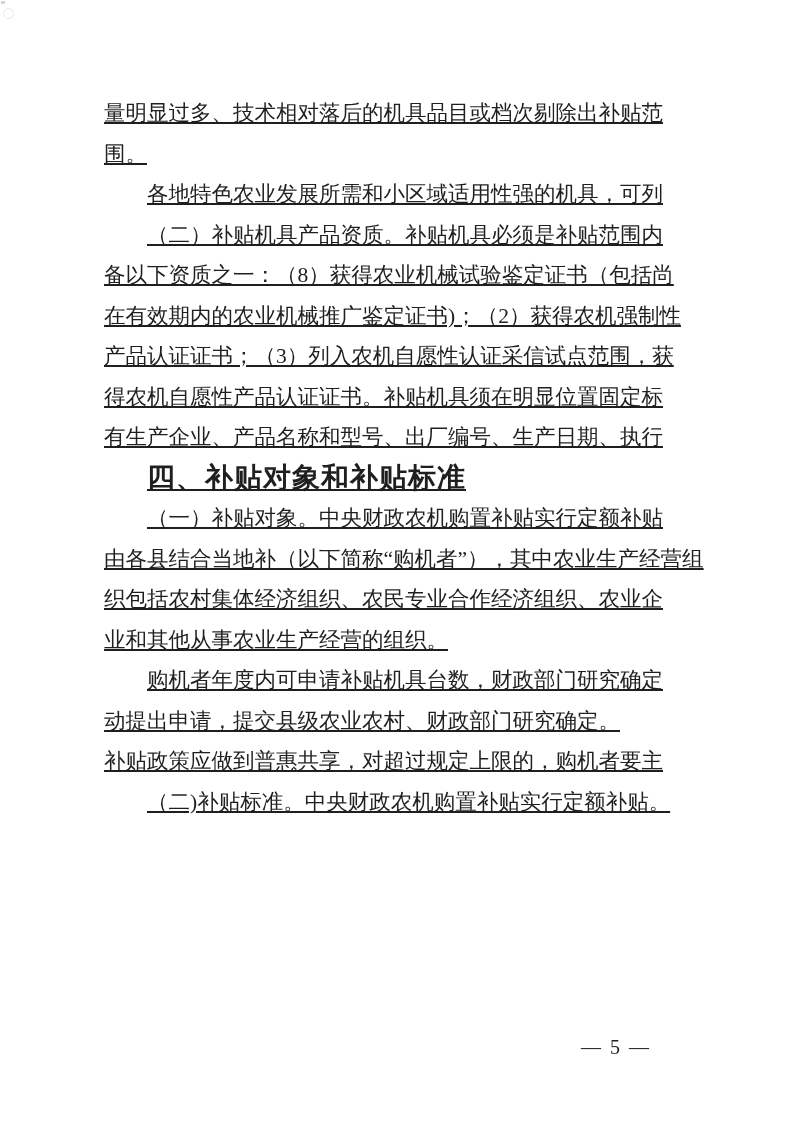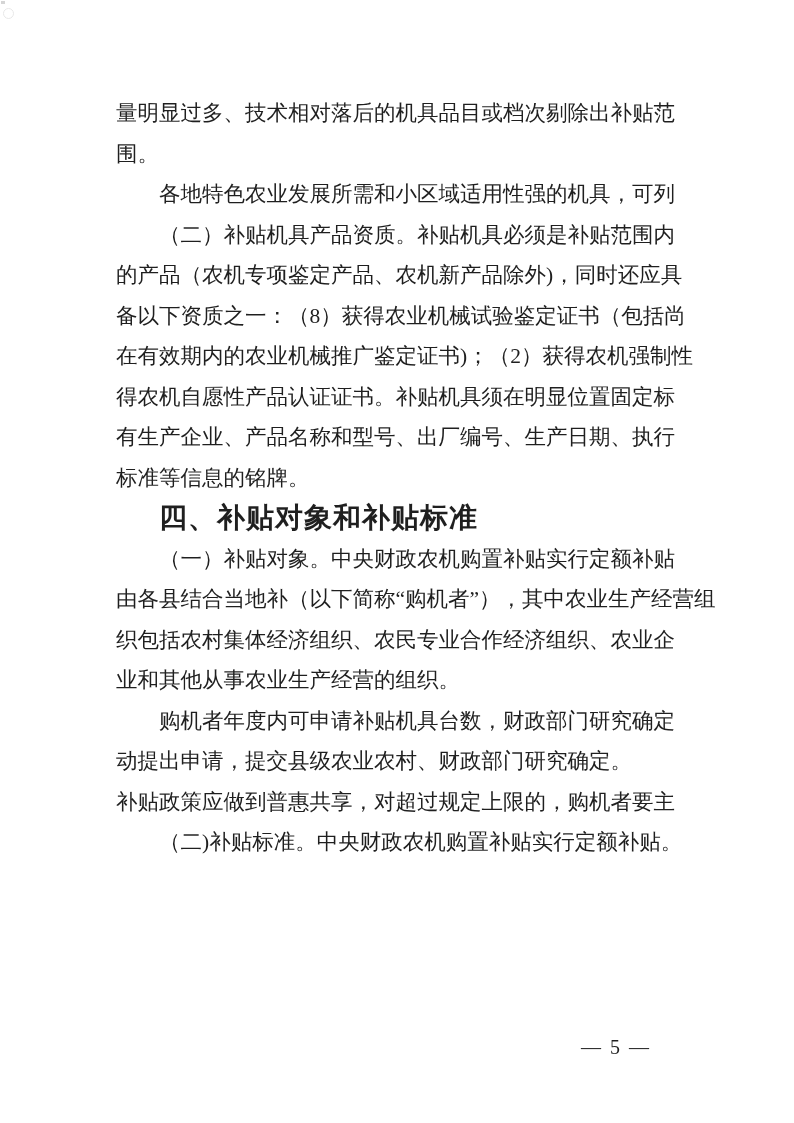--- a/index.html
+++ b/index.html
@@ -32,25 +32,26 @@
   }
   .scan-artifact .ring {
     position: absolute;
     left: 2px; top: 7px;
     width: 9px; height: 9px;
     border: 1px solid #bbb;
     border-radius: 50%;
   }
   .text-block {
     position: absolute;
-    left: 116px;
+    left: 104px;
     top: 93px;
     width: 557px;
     font-size: 21.5px;
     line-height: 40.5px;
+    text-decoration: underline;
   }
   .line {
     text-align: justify;
     text-align-last: justify;
     white-space: nowrap;      
     overflow: visible;
   }
   .line.end {
     text-align: left;
     text-align-last: left;
@@ -82,26 +83,25 @@
   <div class="scan-artifact">
     <span class="dot"></span>
       <span class="ring"></span>
   </div>
 
   <div class="text-block">
     <div class="line">量明显过多、技术相对落后的机具品目或档次剔除出补贴范</div>
     <div class="line end">围。</div>
     <div class="line indent">各地特色农业发展所需和小区域适用性强的机具，可列</div>
     <div class="line indent">（二）补贴机具产品资质。补贴机具必须是补贴范围内</div>
-    <div class="line">的产品（农机专项鉴定产品、农机新产品除外)，同时还应具</div>
     <div class="line">备以下资质之一：（8）获得农业机械试验鉴定证书（包括尚</div>
     <div class="line">在有效期内的农业机械推广鉴定证书)；（2）获得农机强制性</div>
+    <div class="line">产品认证证书；（3）列入农机自愿性认证采信试点范围，获</div>
     <div class="line">得农机自愿性产品认证证书。补贴机具须在明显位置固定标</div>
     <div class="line">有生产企业、产品名称和型号、出厂编号、生产日期、执行</div>
-    <div class="line end">标准等信息的铭牌。</div>
     <div class="line heading indent end">四、补贴对象和补贴标准</div>
     <div class="line indent">（一）补贴对象。中央财政农机购置补贴实行定额补贴</div>
     <div class="line">由各县结合当地补（以下简称“购机者”），其中农业生产经营组</div>
     <div class="line">织包括农村集体经济组织、农民专业合作经济组织、农业企</div>
     <div class="line end">业和其他从事农业生产经营的组织。</div>
     <div class="line indent">购机者年度内可申请补贴机具台数，财政部门研究确定</div>
     <div class="line end">动提出申请，提交县级农业农村、财政部门研究确定。</div>
     <div class="line">补贴政策应做到普惠共享，对超过规定上限的，购机者要主</div>
     <div class="line indent end">（二)补贴标准。中央财政农机购置补贴实行定额补贴。</div>
   </div>

